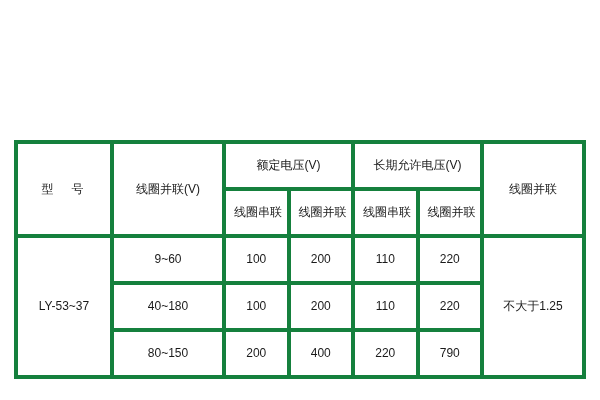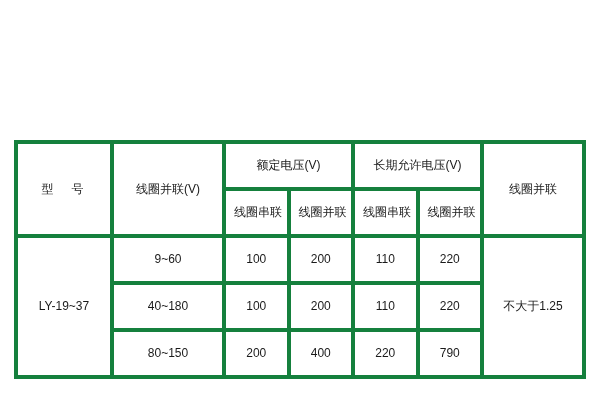--- a/index.html
+++ b/index.html
@@ -65,21 +65,21 @@
           <td class="c-coef hdr" rowspan="2">线圈并联</td>
         </tr>
         <tr>
           <td class="c-v hdr">线圈串联</td>
           <td class="c-v hdr">线圈并联</td>
           <td class="c-v hdr">线圈串联</td>
           <td class="c-v hdr">线圈并联</td>
         </tr>
 
         <tr>
-          <td class="model-cell" rowspan="3">LY-19~37</td>
+          <td class="model-cell" rowspan="3">LY-53~37</td>
           <td>9~60</td>
           <td>100</td>
           <td>200</td>
           <td>110</td>
           <td>220</td>
           <td class="coef-cell" rowspan="3">不大于1.25</td>
         </tr>
 
         <tr>
           <td>40~180</td>

